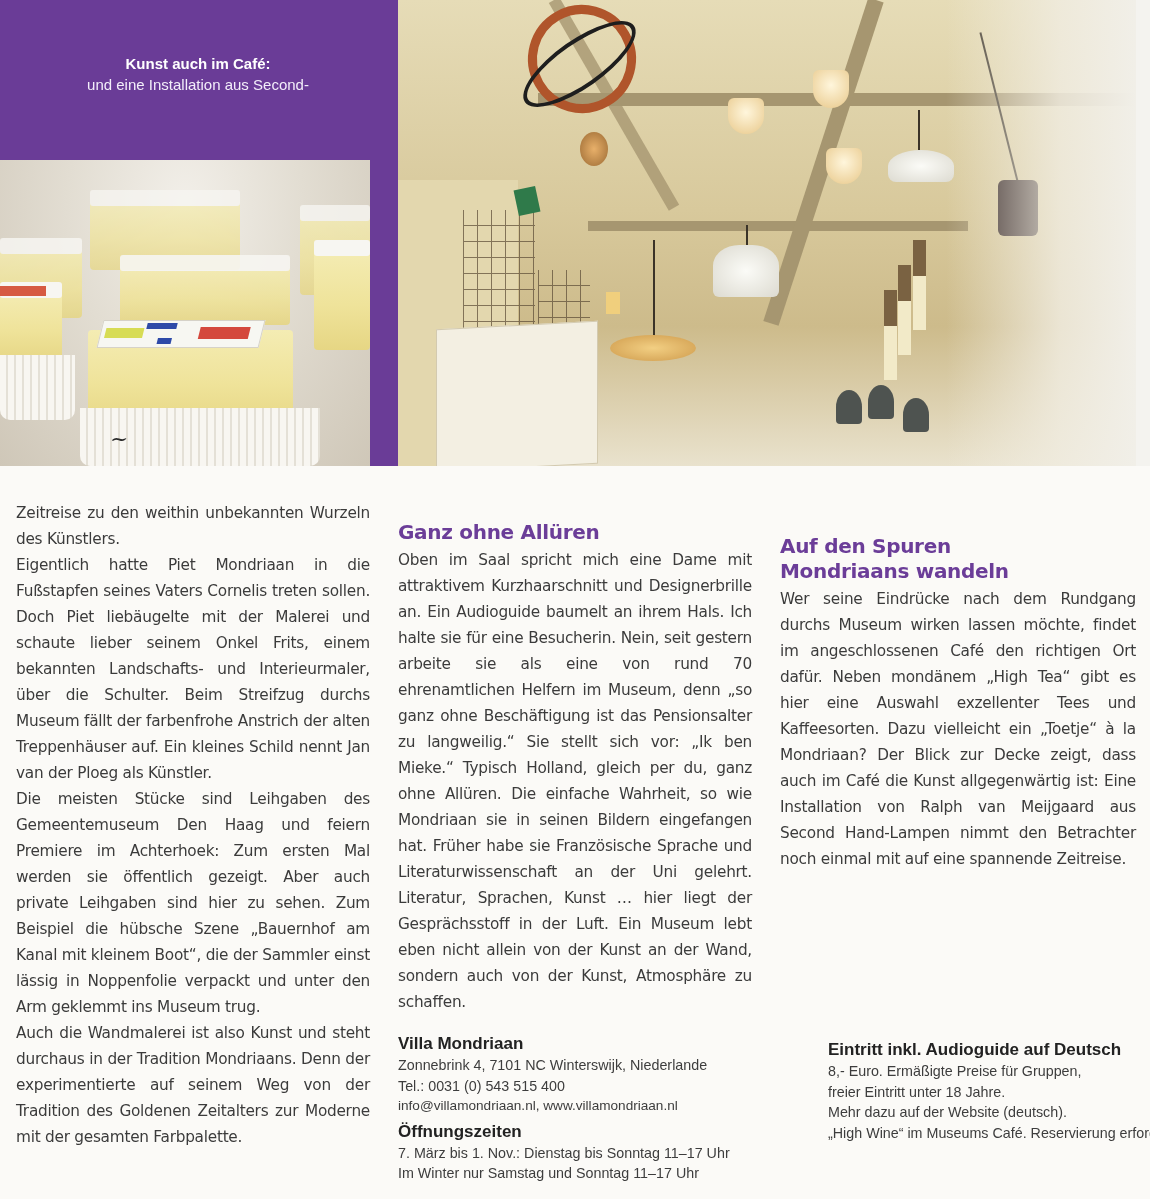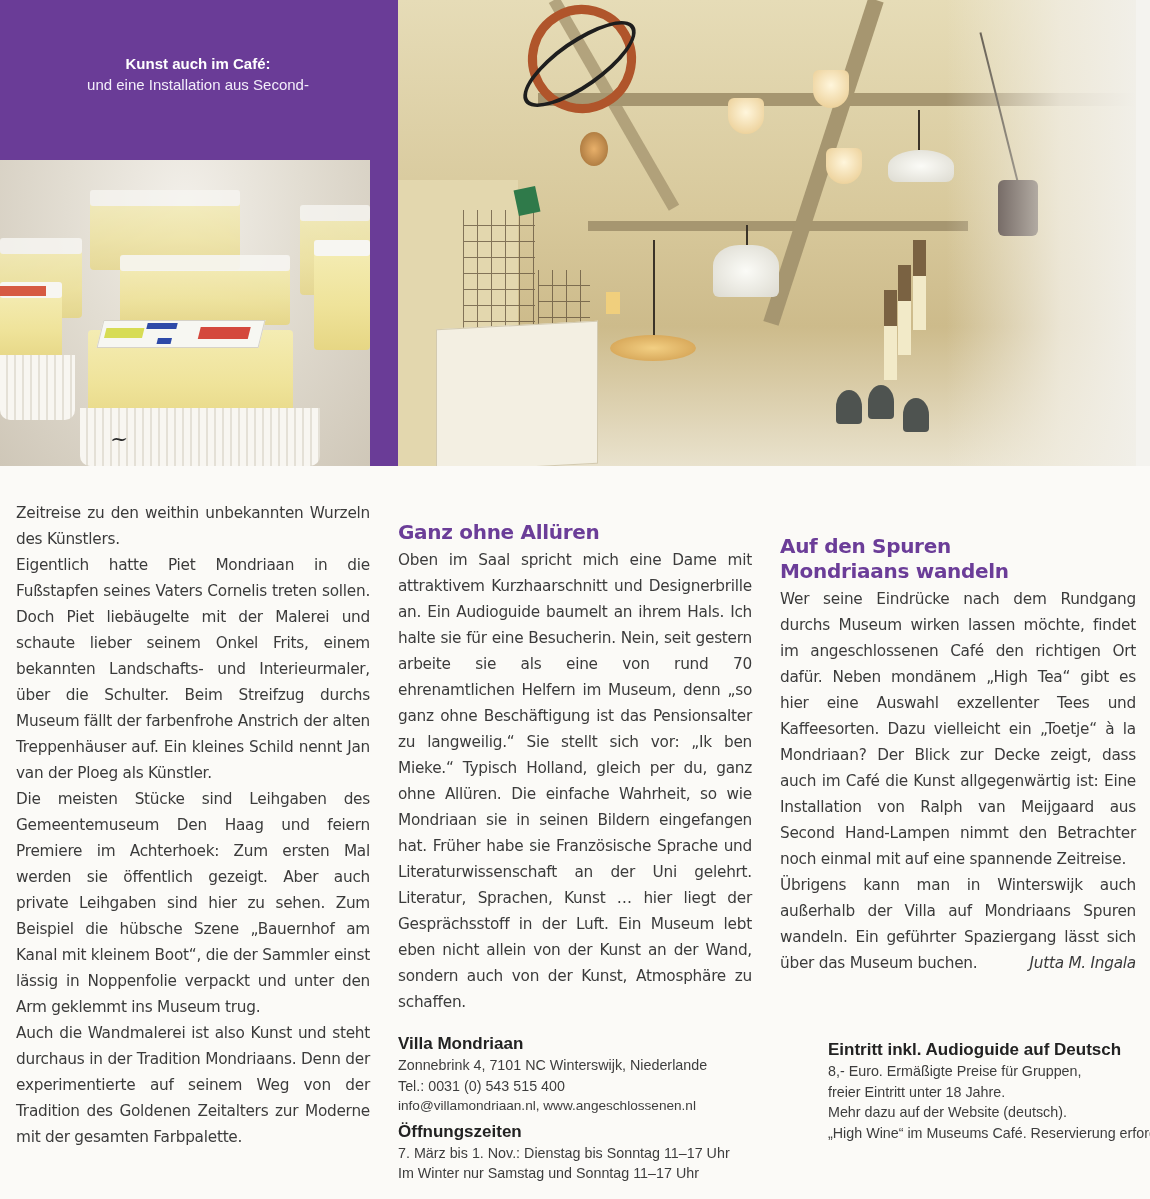--- a/index.html
+++ b/index.html
@@ -192,32 +192,28 @@
   <h2 class="section-heading">Ganz ohne Allüren</h2>
   <p>Oben im Saal spricht mich eine Dame mit attraktivem Kurzhaarschnitt und Designerbrille an. Ein Audioguide baumelt an ihrem Hals. Ich halte sie für eine Besucherin. Nein, seit gestern arbeite sie als eine von rund 70 ehrenamtlichen Helfern im Museum, denn „so ganz ohne Beschäftigung ist das Pensionsalter zu langweilig.“ Sie stellt sich vor: „Ik ben Mieke.“ Typisch Holland, gleich per du, ganz ohne Allüren. Die einfache Wahrheit, so wie Mondriaan sie in seinen Bildern eingefangen hat. Früher habe sie Französische Sprache und Literaturwissenschaft an der Uni gelehrt. Literatur, Sprachen, Kunst … hier liegt der Gesprächsstoff in der Luft. Ein Museum lebt eben nicht allein von der Kunst an der Wand, sondern auch von der Kunst, Atmosphäre zu schaffen.</p>
 </div>
 
 <div id="col-3" class="abs col">
   <h2 class="section-heading">
     <span>Auf den Spuren</span><br>
     <span>Mondriaans wandeln</span>
   </h2>
   <p>Wer seine Eindrücke nach dem Rundgang durchs Museum wirken lassen möchte, findet im angeschlossenen Café den richtigen Ort dafür. Neben mondänem „High Tea“ gibt es hier eine Auswahl exzellenter Tees und Kaffeesorten. Dazu vielleicht ein „Toetje“ à la Mondriaan? Der Blick zur Decke zeigt, dass auch im Café die Kunst allgegenwärtig ist: Eine Installation von Ralph van Meijgaard aus Second Hand-Lampen nimmt den Betrachter noch einmal mit auf eine spannende Zeitreise.</p>
-  <p>
-    <span>Übrigens kann man in Winterswijk auch außerhalb der Villa auf Mondriaans Spuren wandeln. Ein geführter Spaziergang lässt sich über das Museum buchen.</span>
-    <span class="byline">Jutta M. Ingala</span>
-  </p>
 </div>
 
 <div id="info-villa" class="abs info">
   <div class="info-title">Villa Mondriaan</div>
   <div>Zonnebrink 4, 7101 NC Winterswijk, Niederlande</div>
   <div>Tel.: 0031 (0) 543 515 400</div>
   <div style="font-size:13.6px;">
-    <span>info@villamondriaan.nl</span><span>, </span><span>www.angeschlossenen.nl</span>
+    <span>info@villamondriaan.nl</span><span>, </span><span>www.villamondriaan.nl</span>
   </div>
   <div class="info-title hours-title">Öffnungszeiten</div>
   <div>7. März bis 1. Nov.: Dienstag bis Sonntag 11–17 Uhr</div>
   <div>Im Winter nur Samstag und Sonntag 11–17 Uhr</div>
 </div>
 
 <div id="info-admission" class="abs info">
   <div class="info-title">Eintritt inkl. Audioguide auf Deutsch</div>
   <div>8,- Euro. Ermäßigte Preise für Gruppen,</div>
   <div>freier Eintritt unter 18 Jahre.</div>

